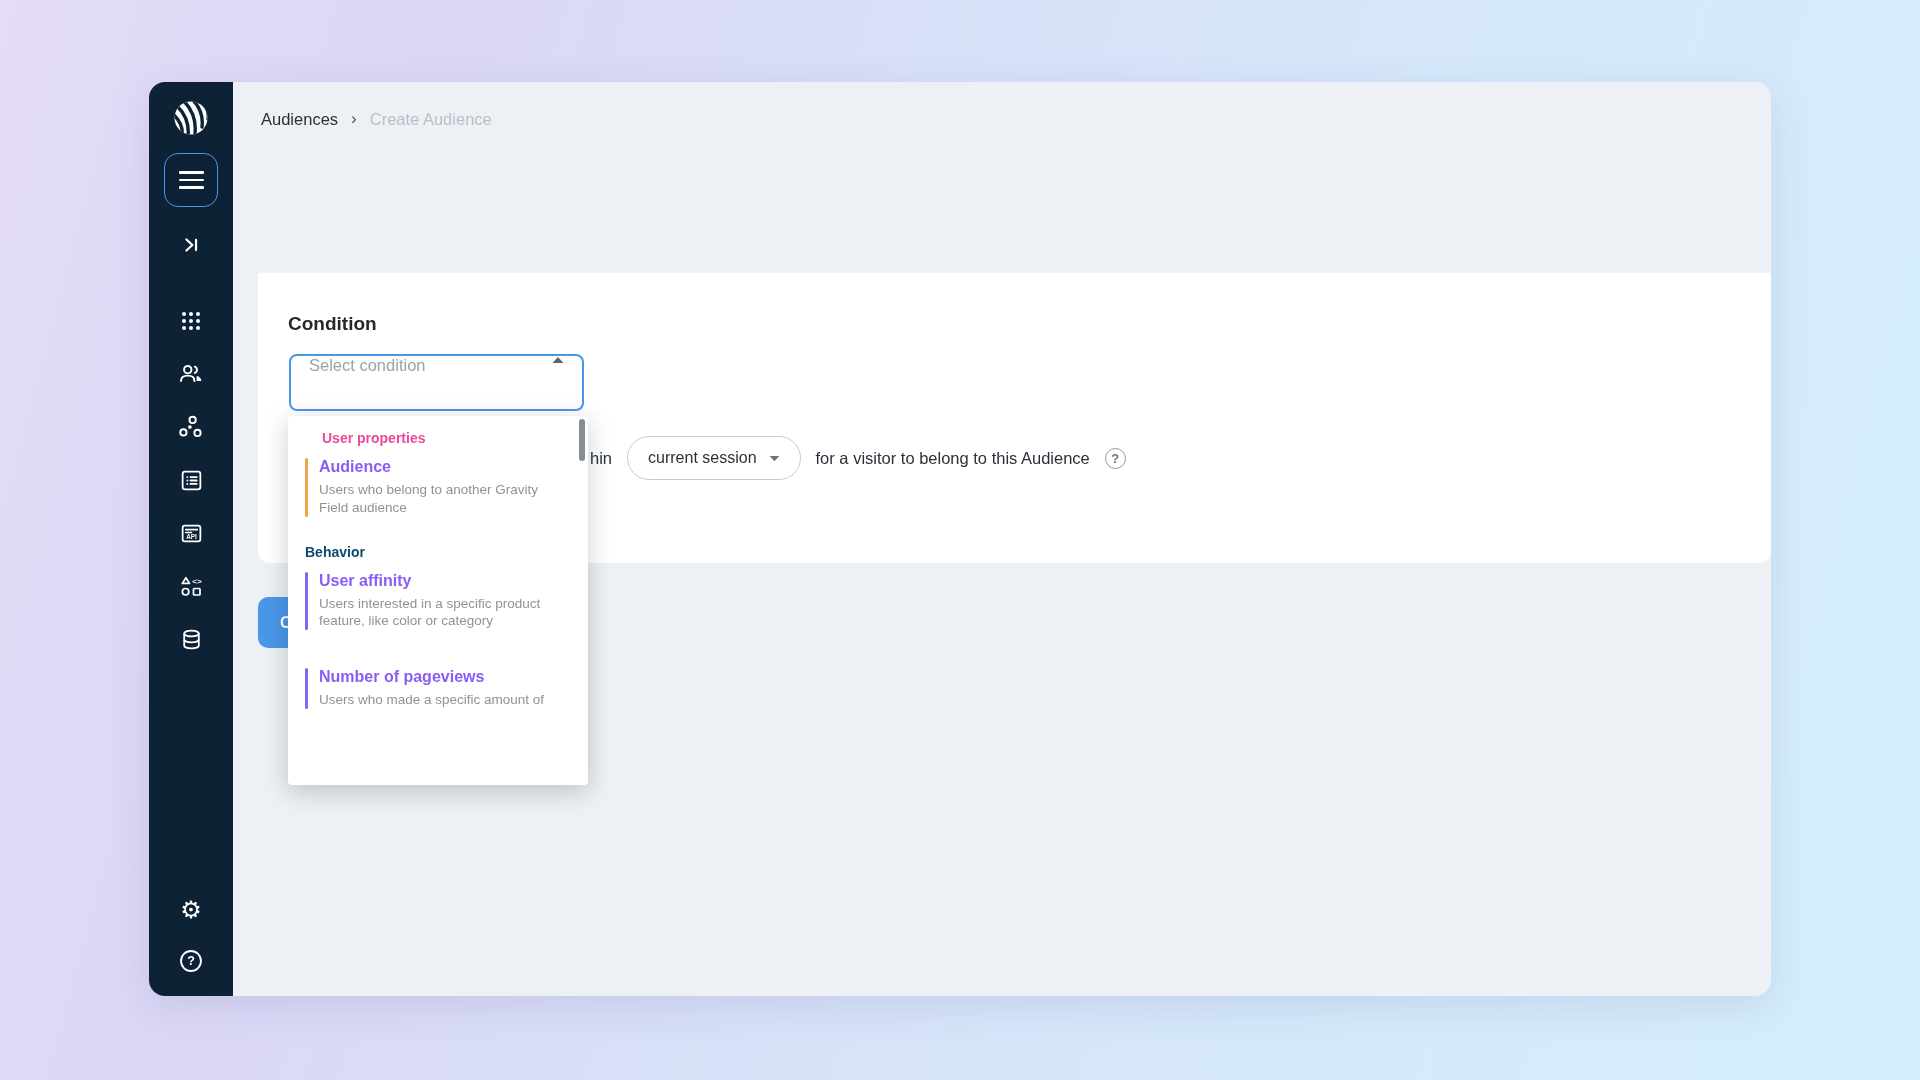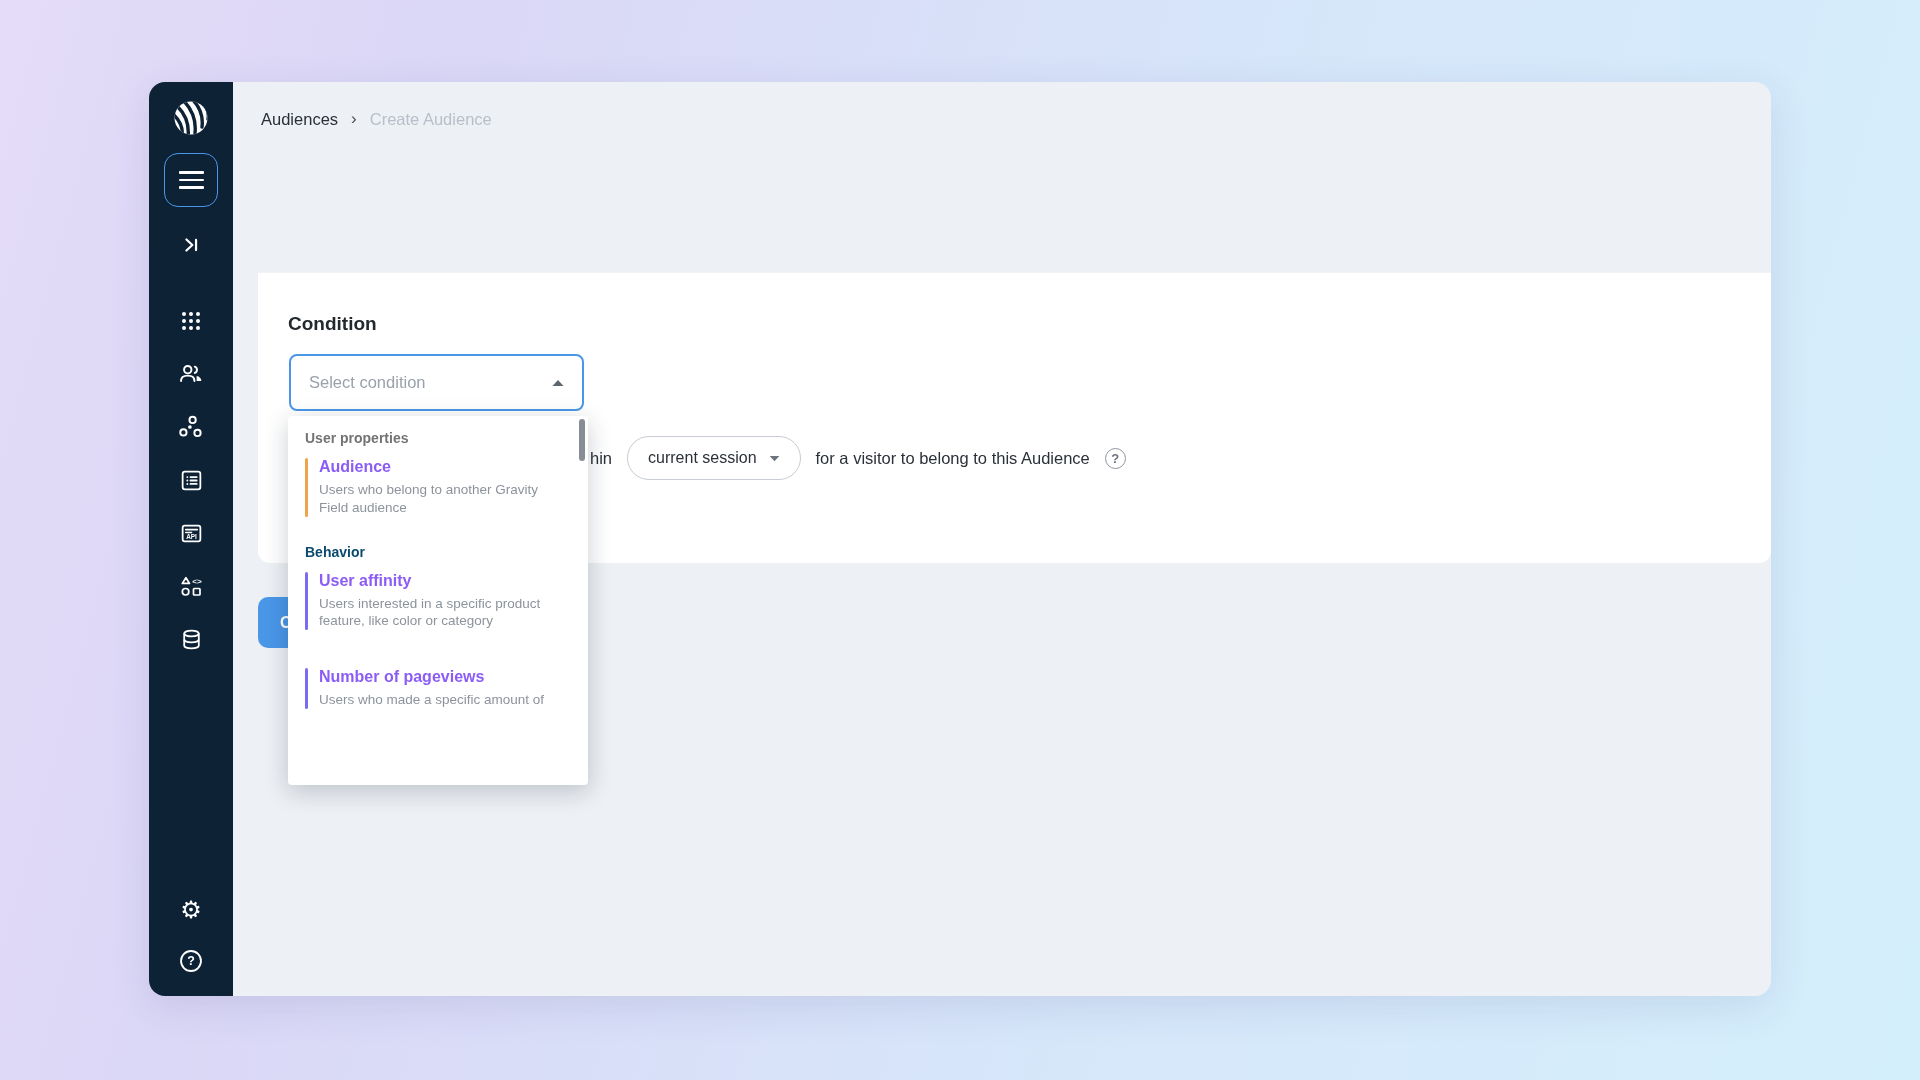--- a/index.html
+++ b/index.html
@@ -53,21 +53,21 @@
   .hdr-pipe { margin-left:32px; color:#d4d8dd; font-size:17px; }
   .add-labels { margin-left:30px; }
   .cond-card {
     position:absolute; left:25px; right:0; top:190px; height:291px; background:#fff;
     border-radius:0 0 12px 12px; border-top:1px solid #f2f3f5;
   }
   .cond-heading { position:absolute; left:30px; top:40px; font-size:19px; font-weight:bold; color:#24292e; }
   .cond-select {
     position:absolute; left:31px; top:81px; width:295px; height:57px;
     border:2px solid #4a97e8; border-radius:8px; background:#fff;
-    display:flex; align-items:center; padding:0 18px; cursor:pointer;
+    display:flex; padding:0 18px; cursor:pointer;
   }
   .cond-select .ph { color:#9aa1ab; font-size:16.5px; flex:1; }
   .sentence {
     position:absolute; left:332px; top:163px; height:44px;
     display:flex; align-items:center; gap:15px; font-size:16.5px; color:#2b3139;
   }
   .pill-select {
     height:44px; border:1px solid #c7ccd2; border-radius:22px; background:#fff;
     display:flex; align-items:center; gap:12px; padding:4px 20px; cursor:pointer;
     font-size:16px; color:#2b3139;
@@ -85,21 +85,21 @@
     cursor:pointer; z-index:1;
   }
   
   .dropdown {
     position:absolute; left:55px; top:334px; width:300px; height:369px;
     background:#fff; border-radius:4px; z-index:10; overflow:hidden;
     box-shadow:0 6px 24px rgba(20,30,50,0.22);
   }
   .dd-inner { padding:14px 0 0 17px; }
   .dd-section-label { font-size:14px; font-weight:bold; margin-bottom:12px; }
-  .lbl-orange { color:#737373; }
+  .lbl-orange { color:#ec4899;margin-left:17px; }
   .lbl-purple { color:#0c4a6e; }
   .dd-item { display:flex; margin-bottom:19px; cursor:pointer; }
   .dd-item .bar { width:3px; border-radius:2px; flex:0 0 3px; margin-right:11px; }
   .bar-orange { background:#f0a44c; }
   .bar-purple { background:#7a6cf0; }
   .dd-item .ttl { font-size:16px; font-weight:bold; color:#8b5cf6; margin-bottom:5px; }
   .dd-item .dsc { font-size:13.5px; line-height:1.32; color:#8d939c; width:250px; }
   .dd-gap { height:8px; }
   .dd-scrollthumb {
     position:absolute; right:3px; top:3px; width:6px; height:42px;

